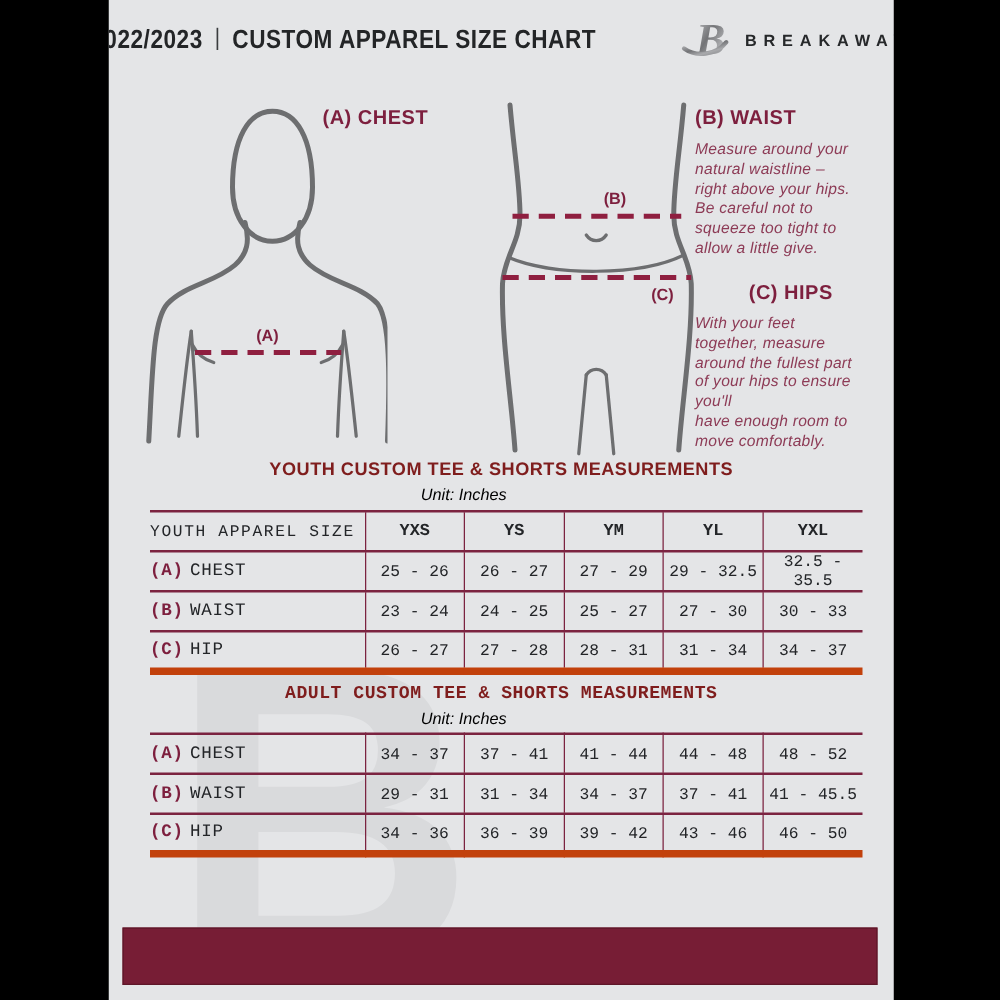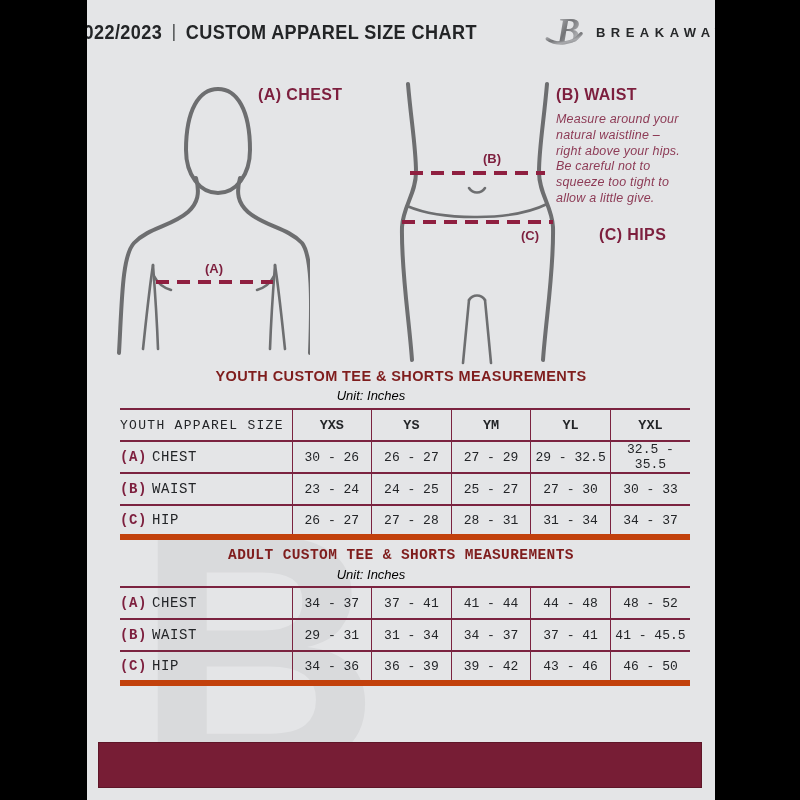--- a/index.html
+++ b/index.html
@@ -114,20 +114,27 @@
 
       <div class="guide-head" style="left:469px;top:86px;">(B) WAIST</div>
       <div class="guide-desc" style="left:469px;top:112px;width:165px;">Measure around your
 natural waistline –
 right above your hips.
 Be careful not to
 squeeze too tight to
 allow a little give.</div>
 
       <div class="guide-head" style="left:469px;top:226px;padding-left:43px;">(C) HIPS</div>
+      <div class="guide-desc" style="left:469px;top:251px;width:170px;">With your feet
+together, measure
+around the fullest part
+of your hips to ensure
+you'll
+have enough room to
+move comfortably.</div>
 
       <div class="sec-title" style="top:368px;">YOUTH CUSTOM TEE &amp; SHORTS MEASUREMENTS</div>
       <div class="sec-unit" style="top:388px;">Unit: Inches</div>
 
       <table class="size" style="top:408px;">
         <colgroup>
             <col style="width:172px;">
             <col>
             <col>
             <col>
@@ -138,21 +145,21 @@
             <tr>
           <th class="corner">YOUTH APPAREL SIZE</th>
           <th class="size-col">YXS</th>
           <th class="size-col">YS</th>
           <th class="size-col">YM</th>
           <th class="size-col">YL</th>
           <th class="size-col">YXL</th>
         </tr>
         <tr>
           <td class="rowlabel"><span class="mk">(A)</span><span>CHEST</span></td>
-          <td class="val">30 - 26</td>
+          <td class="val">25 - 26</td>
           <td class="val">26 - 27</td>
           <td class="val">27 - 29</td>
           <td class="val">29 - 32.5</td>
           <td class="val">32.5 - 35.5</td>
         </tr>
         <tr>
           <td class="rowlabel"><span class="mk">(B)</span><span>WAIST</span></td>
           <td class="val">23 - 24</td>
           <td class="val">24 - 25</td>
           <td class="val">25 - 27</td>

